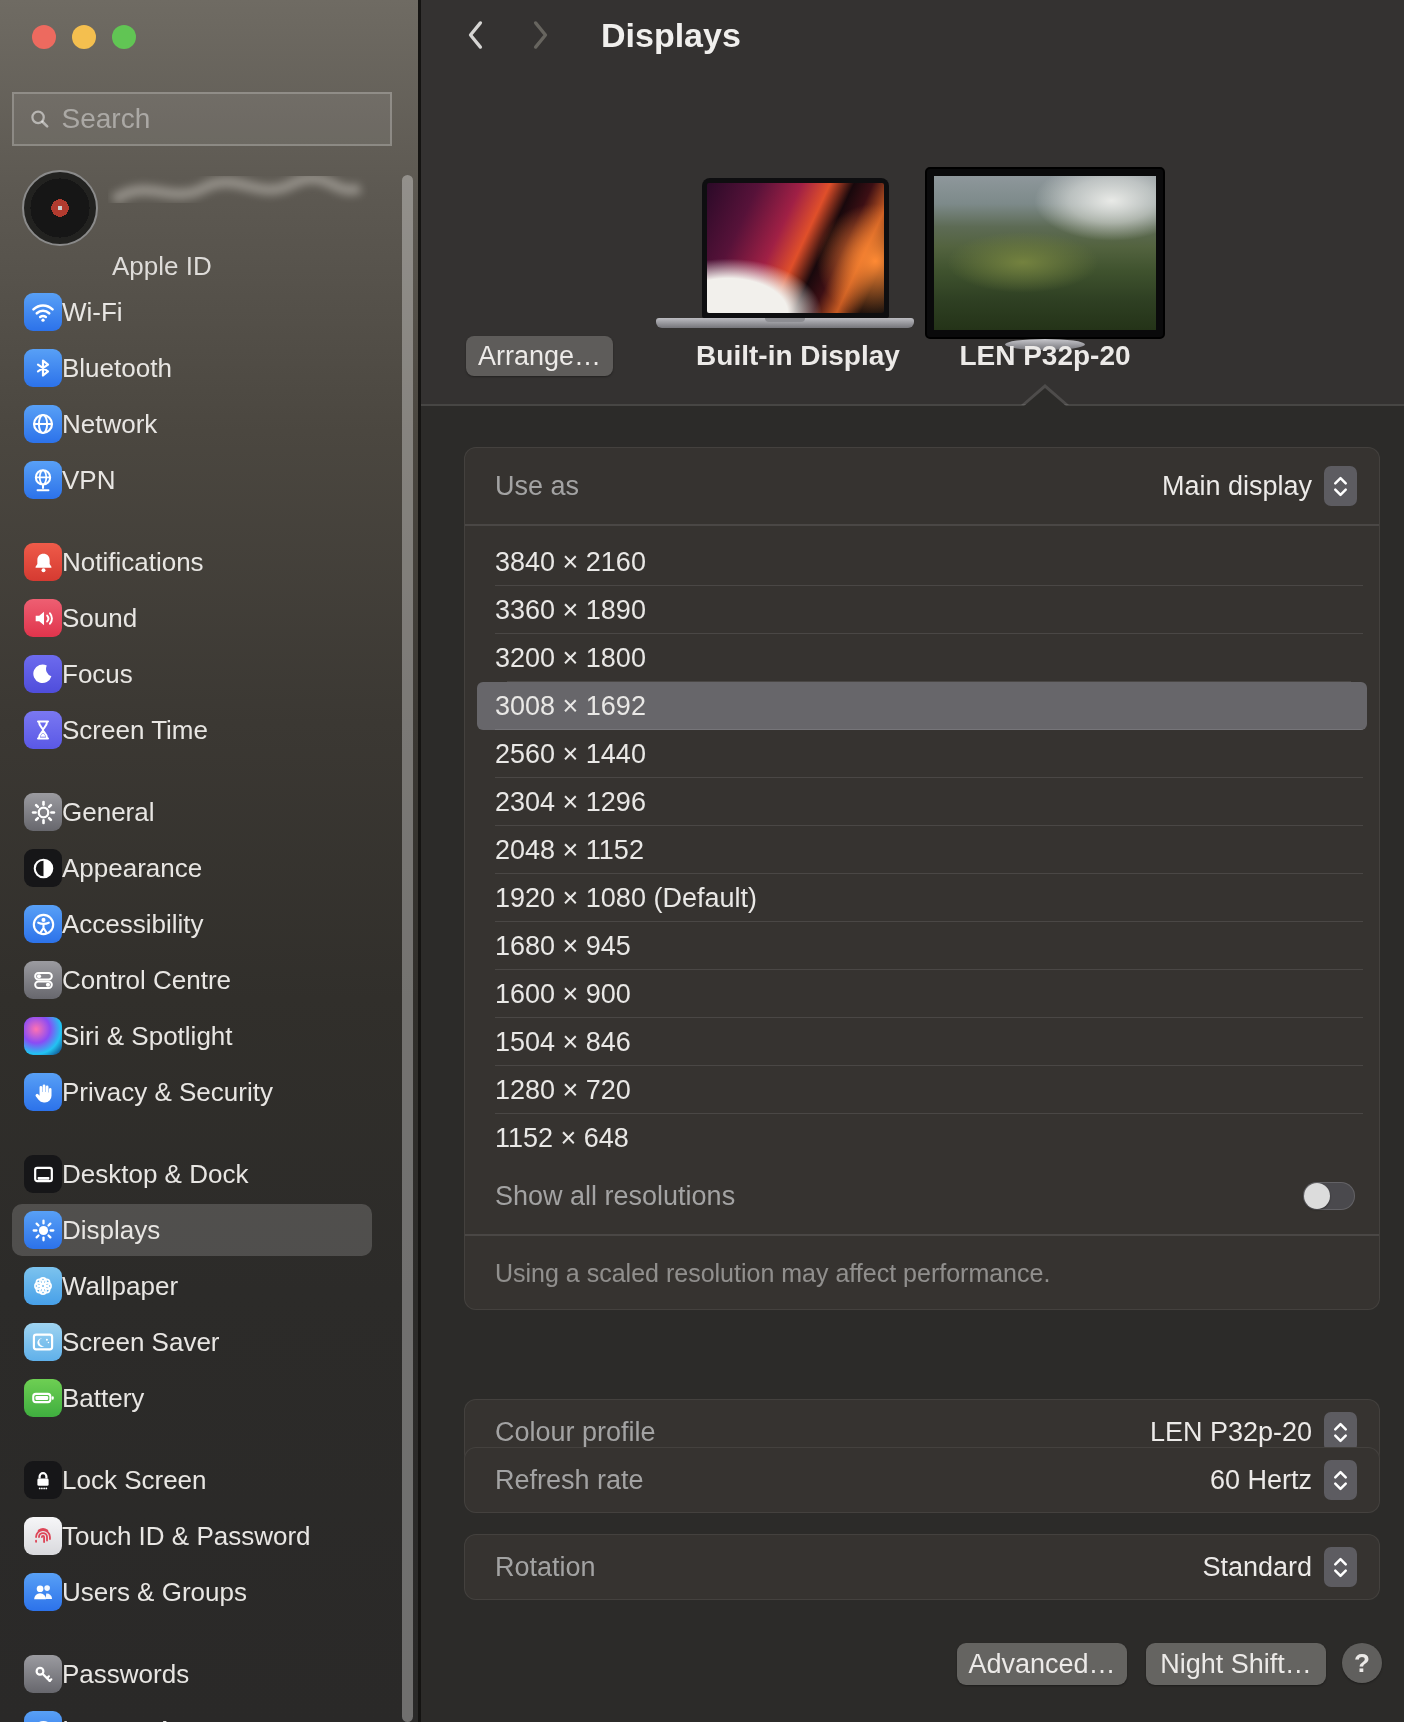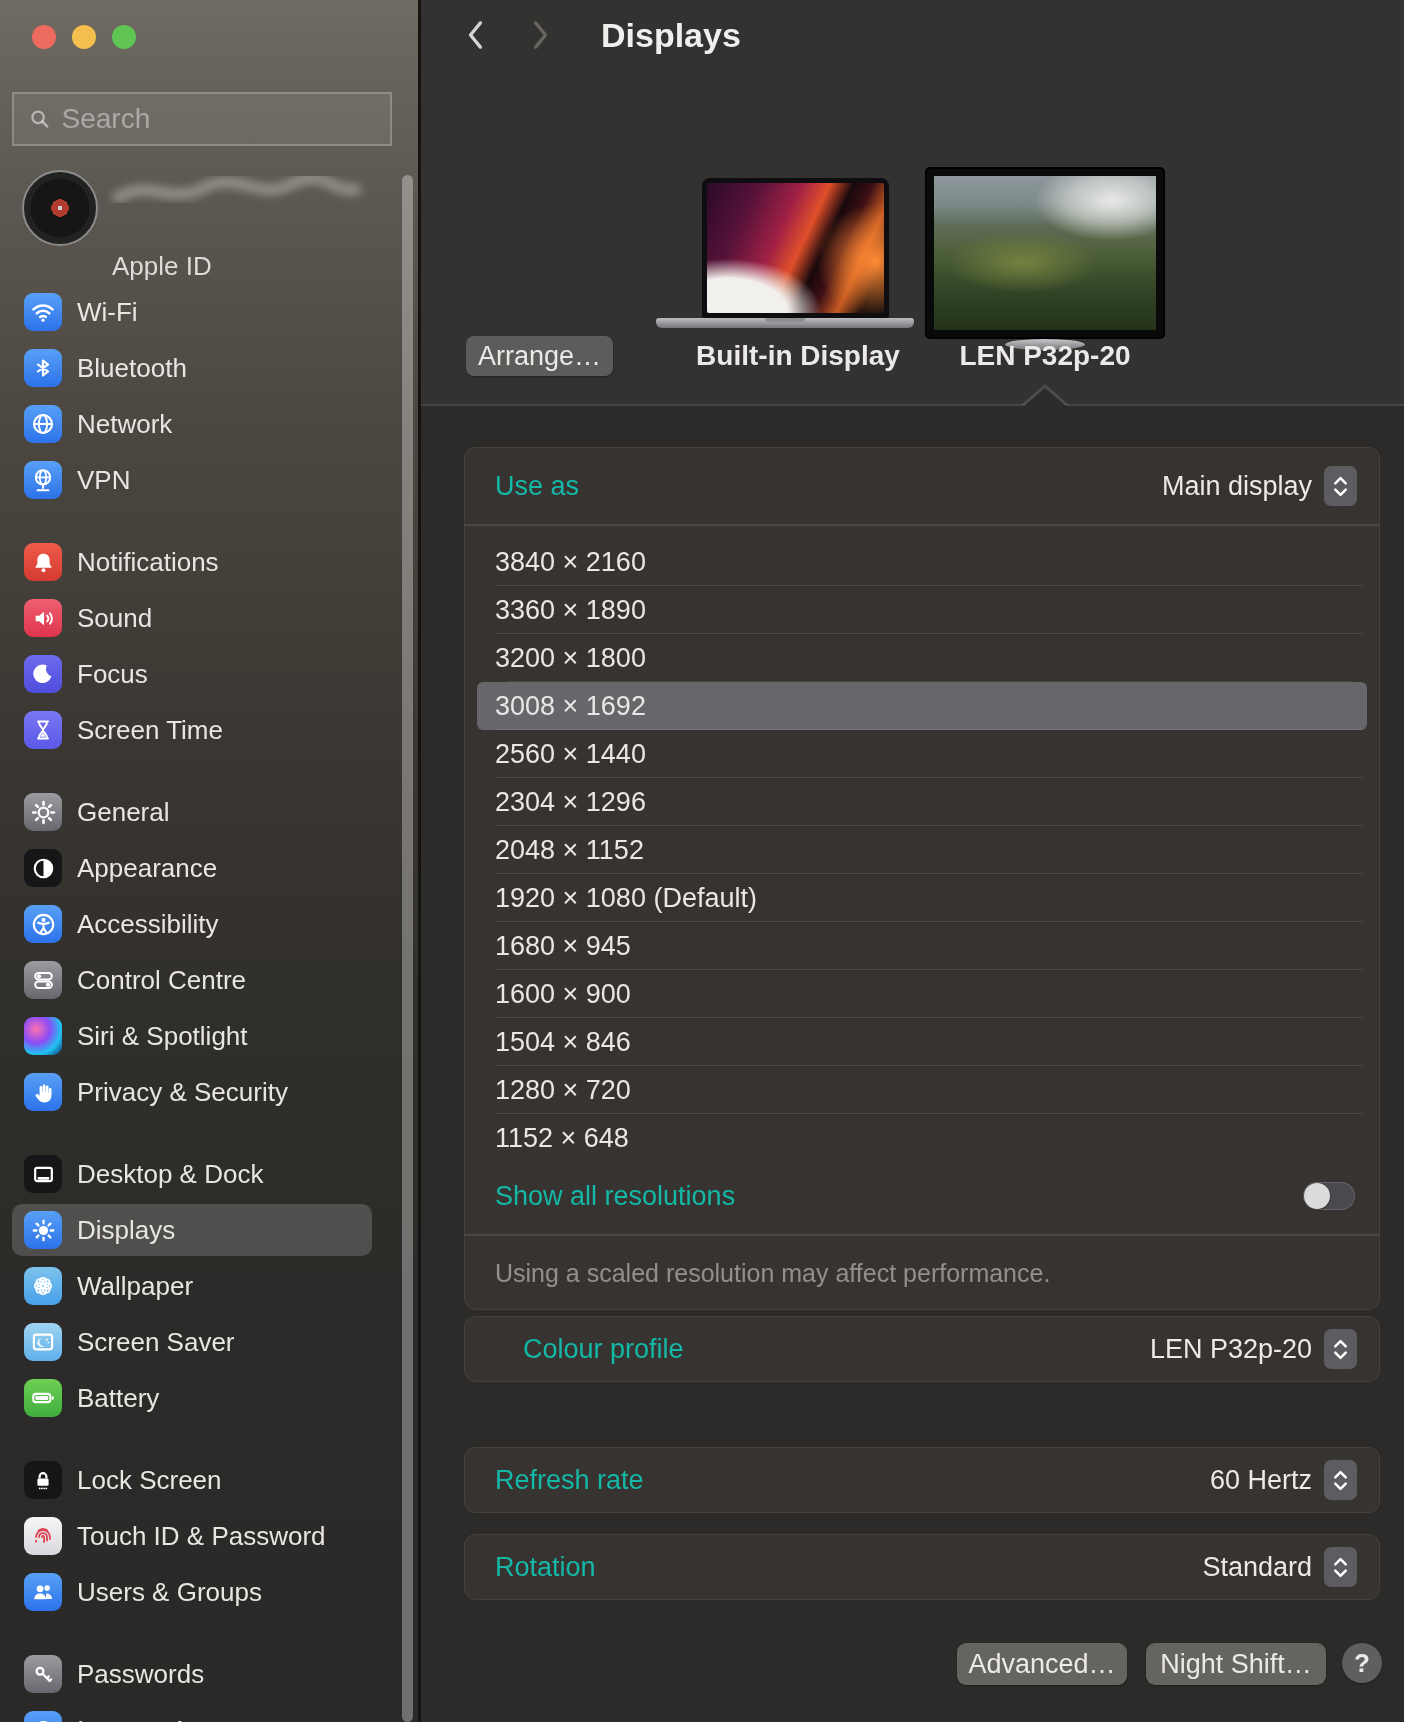--- a/index.html
+++ b/index.html
@@ -44,21 +44,21 @@
     background:radial-gradient(circle at 50% 50%,
       #cfcfcf 0 5%, #b23b2f 5% 17%, #161616 17% 58%, #222220 58% 76%,
       #4c4c4c 76% 81%, #2a2a2a 81% 100%);
   }
   .smudge { position:absolute; left:86px; top:0; }
   .apple-id-label { position:absolute; left:90px; top:42px; font-size:26px; color:#dedcd9;margin-top:41px; }
 
   .side-list { position:absolute; left:12px; top:286px; width:360px; }
   .srow {
     height:52px; margin-bottom:4px; border-radius:10px;
-    display:flex; align-items:center; padding-left:12px; gap:15px;
+    display:flex; align-items:center; padding-left:12px; 
   }
   .srow.sel { background:rgba(255,255,255,0.17); }
   .sgap { height:26px; }
   .slabel { font-size:26px; color:#e8e6e3; white-space:nowrap; }
   .tile {
     width:38px; height:38px; border-radius:9px; flex:0 0 38px;
     display:flex; align-items:center; justify-content:center;
   }
   .tile svg { display:block; }
   .t-blue   { background:linear-gradient(180deg,#58a0f6,#2c72ea); }
@@ -147,29 +147,29 @@
     box-shadow:0 1px 2px rgba(0,0,0,0.35);
   }
 
   
   .card {
     position:absolute; left:43px; width:916px;
     background:#363330; border:1px solid rgba(255,255,255,0.07);
     border-radius:12px; overflow:hidden;
   }
   .card-res { top:447px; height:863px; }
-  .card-profile { top:1316px; height:66px;padding-left:28px; }
+  .card-profile { top:1399px; height:66px; }
   .card-refresh { top:1447px; height:66px; }
   .card-rotation { top:1534px; height:66px; }
 
   .prow {
     display:flex; align-items:center; justify-content:space-between;
     height:100%; padding:0 22px 0 30px;
   }
-  .prow-label { font-size:27px; color:#14b8a6; }
+  .prow-label { font-size:27px; color:#a3a3a3; }
   .prow-right { display:flex; align-items:center; gap:12px; }
   .prow-value { font-size:27px; color:#eceae8; }
   .stepper {
     width:33px; height:40px; border-radius:7px; background:#5d5c61;
     display:flex; align-items:center; justify-content:center;
   }
 
   .use-as-row { height:78px; border-bottom:2px solid rgba(255,255,255,0.10); }
 
   .res-list { padding:12px 0; }

